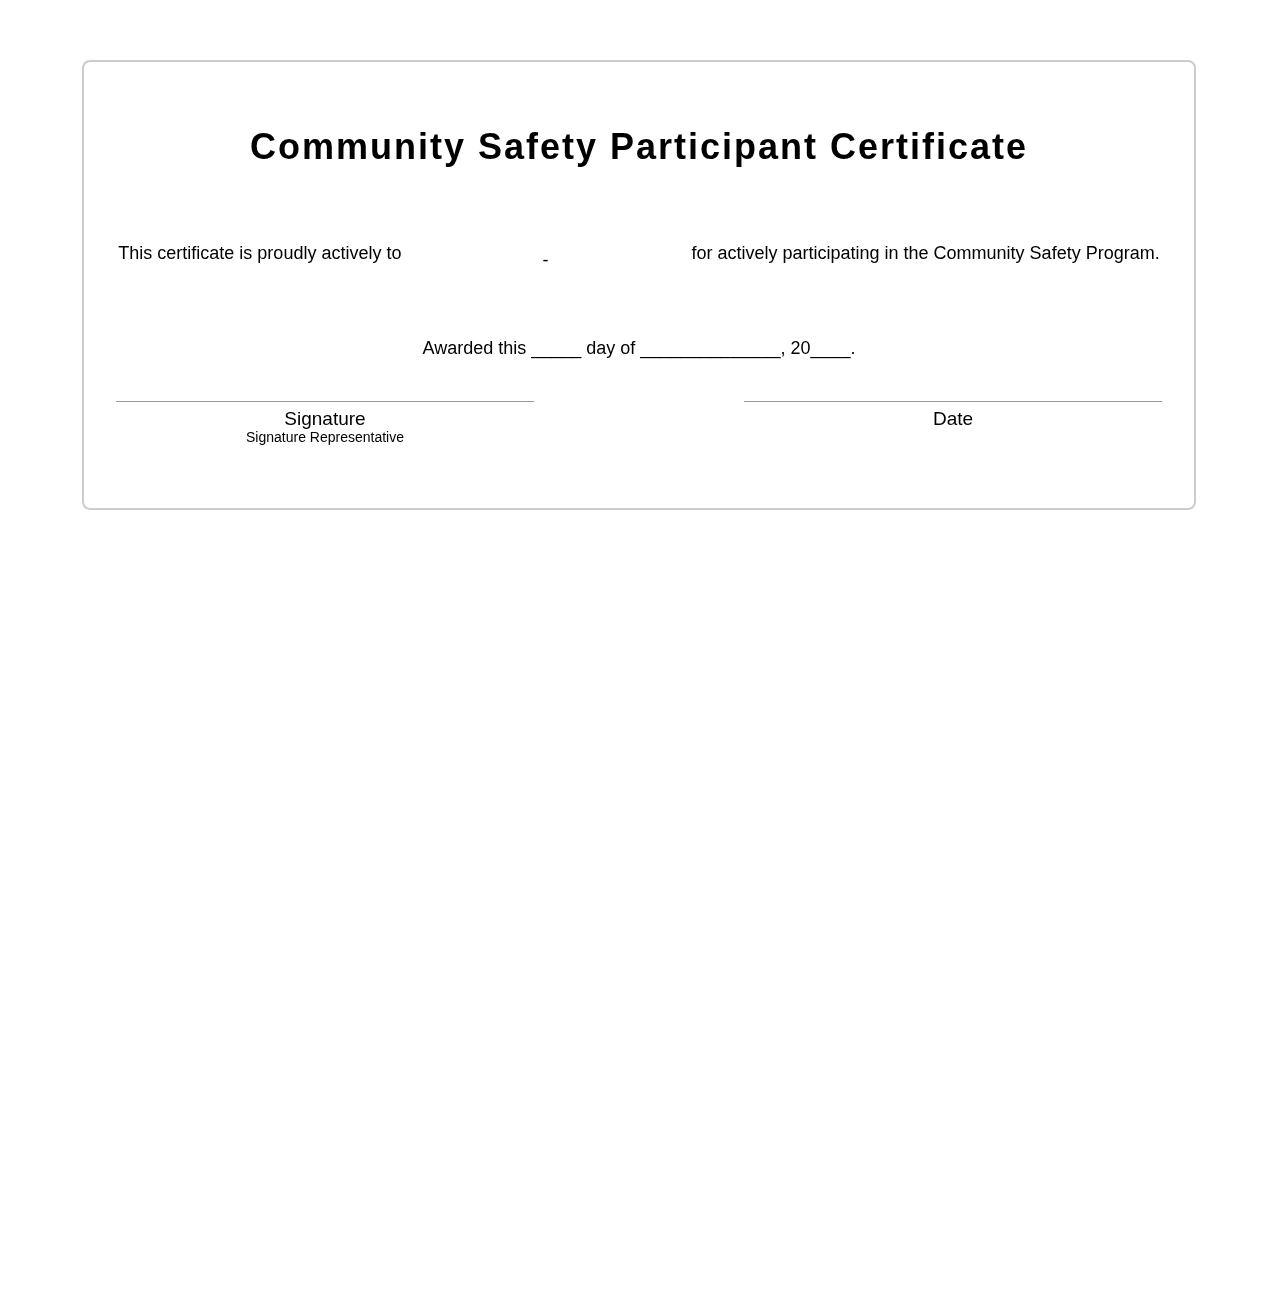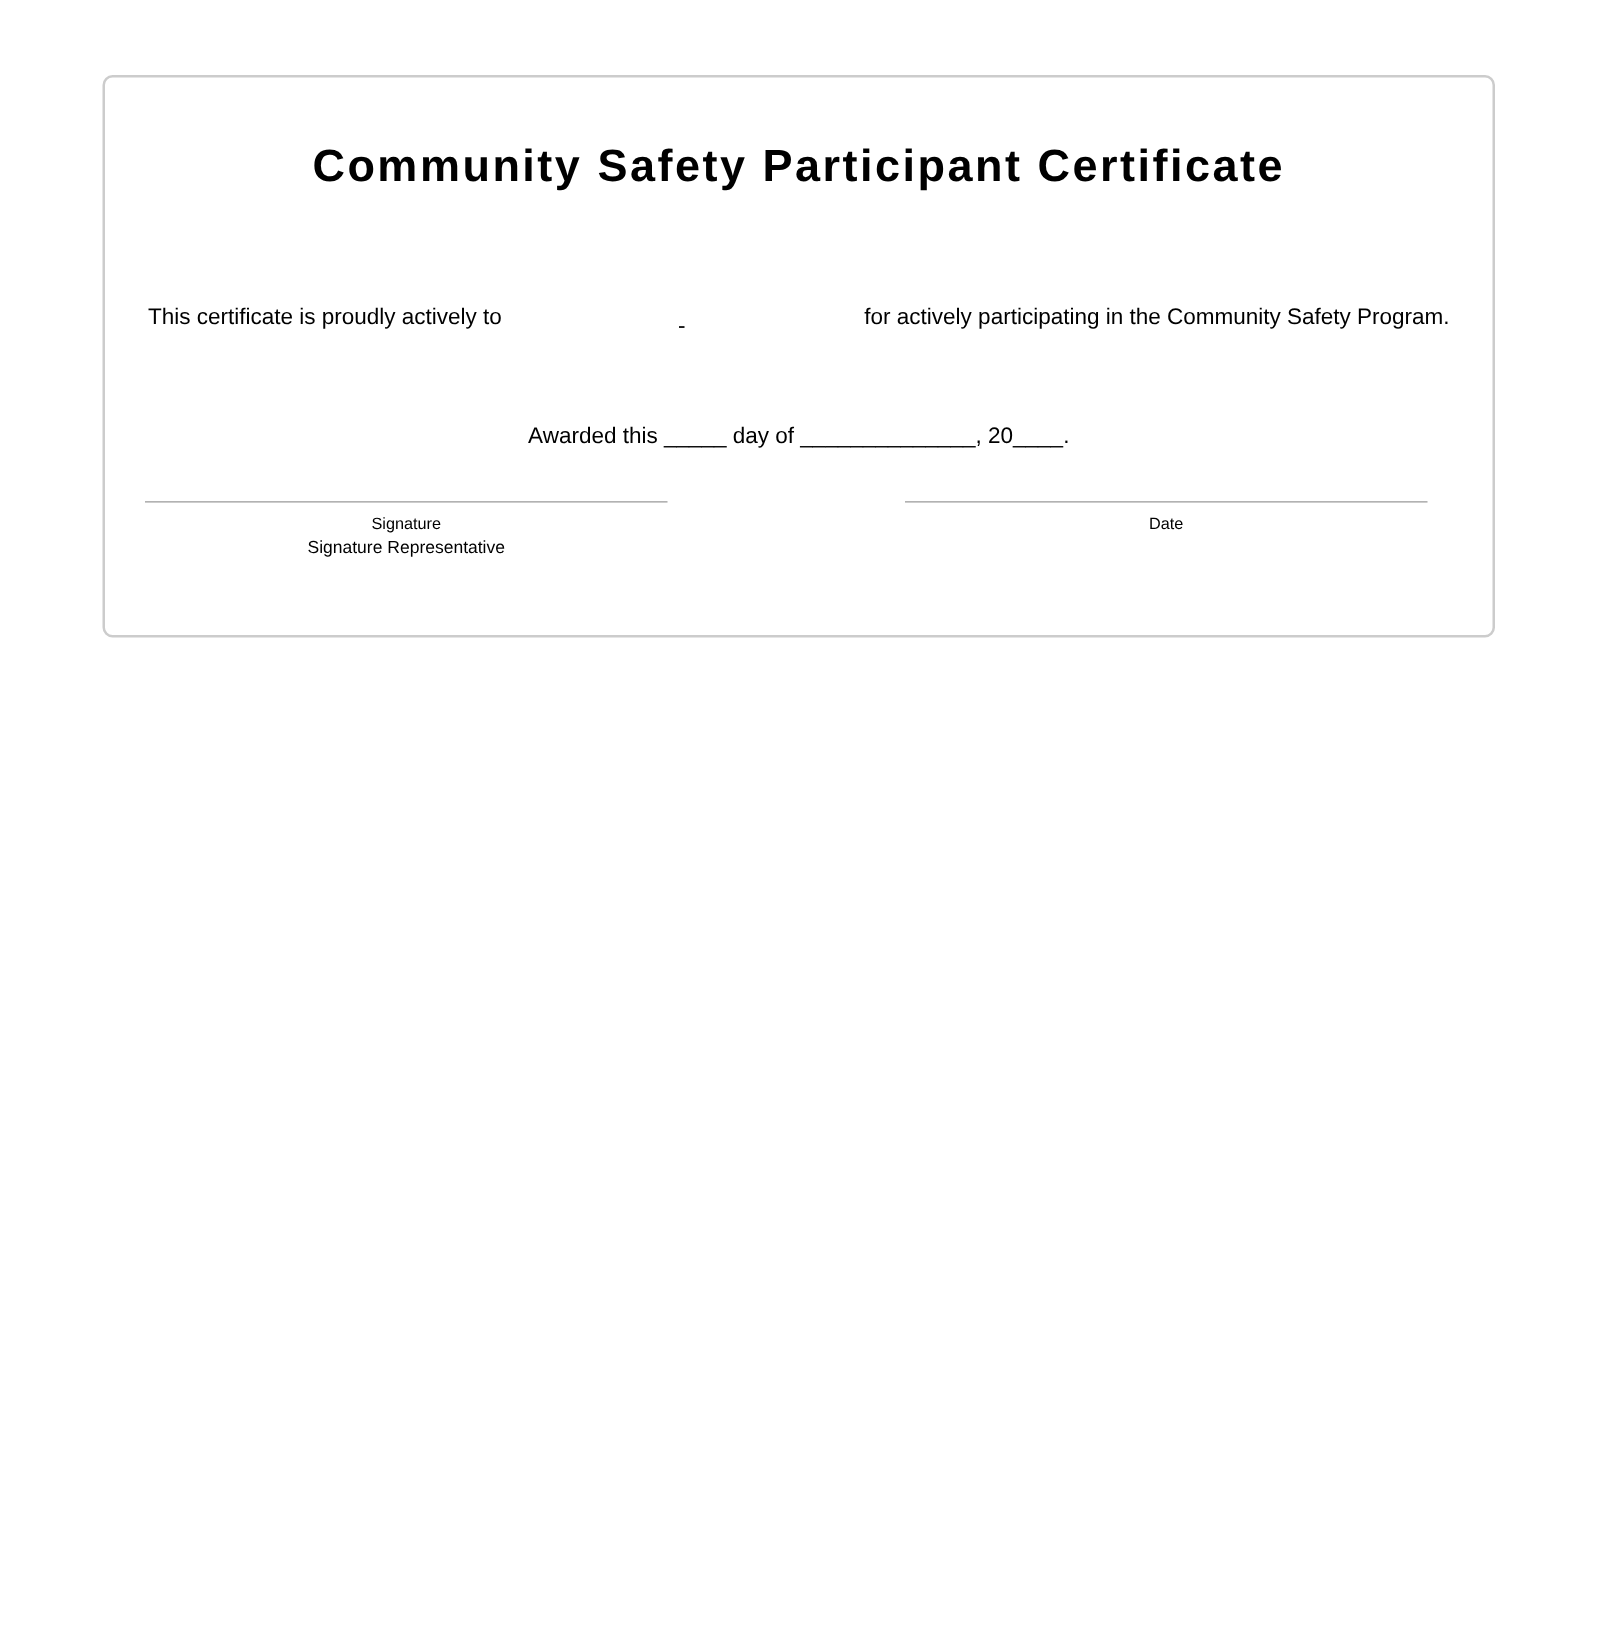--- a/index.html
+++ b/index.html
@@ -3,21 +3,21 @@
   <meta charset="utf-8">
   <style>
     html, body { margin: 0; padding: 0; background: #ffffff; }
     body { width: 1278px; height: 1300px; position: relative; font-family: "Liberation Sans", sans-serif; color: #000; }
     .cert {
       position: absolute; left: 82px; top: 60px; width: 1110px; height: 446px;
       border: 2px solid #cccccc; border-radius: 8px; box-sizing: content-box;
     }
     .title {
       position: absolute; left: 0; right: 0; top: 48px; text-align: center;
-      font-size: 36px; font-weight: bold; letter-spacing: 2px; margin: 2px;
+      font-size: 36px; font-weight: bold; letter-spacing: 2px; margin: 16px;
     }
     .presented {
       position: absolute; left: 32px; right: 32px; top: 172px; text-align: center;
       font-size: 18px; line-height: 39px;
     }
     .name-blank {
       display: inline-block; width: 280px; height: 20px; vertical-align: baseline;
       position: relative;
     }
     .name-blank .dash {
@@ -25,24 +25,24 @@
     }
     .awarded {
       position: absolute; left: 0; right: 0; top: 256px; text-align: center;
       font-size: 18px;
       margin-top: 20px;
     }
     .sig-block {
       position: absolute; top: 339px; width: 418px; text-align: center;
     }
     .sig-block .line { border-top: 1px solid #999999; height: 0; margin-bottom: 8px; }
-    .sig-block .label { font-size: 13px; line-height: 18px; }
+    .sig-block .label { font-size: 19px; line-height: 18px; }
     .sig-block .sublabel { font-size: 14px; line-height: 18px; }
     .sig-left { left: 32px; }
-    .sig-right { left: 640px; }
+    .sig-right { left: 660px; }
   </style>
 </head>
 <body>
 
 <div class="cert">
   <h1 class="title">Community Safety Participant Certificate</h1>
 
   <div class="presented">
     <span>This certificate is proudly actively to</span>
     <span class="name-blank"><span class="dash">-</span></span>

